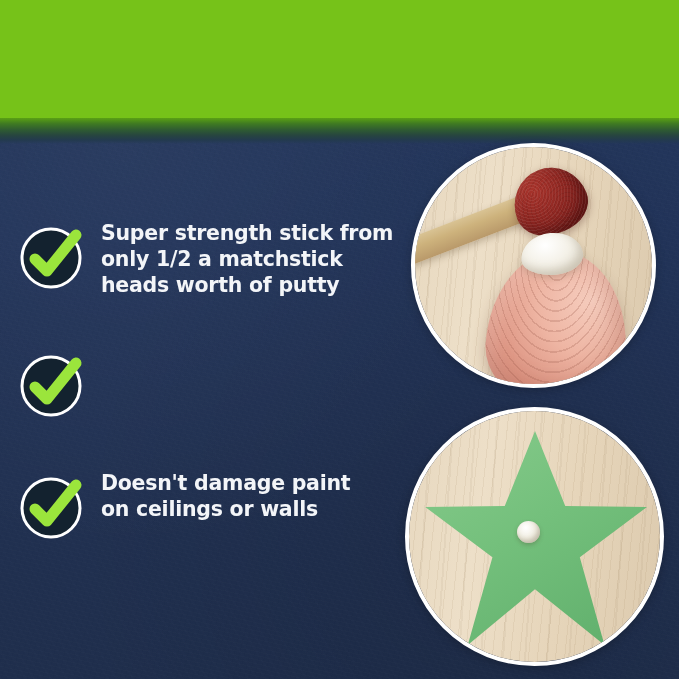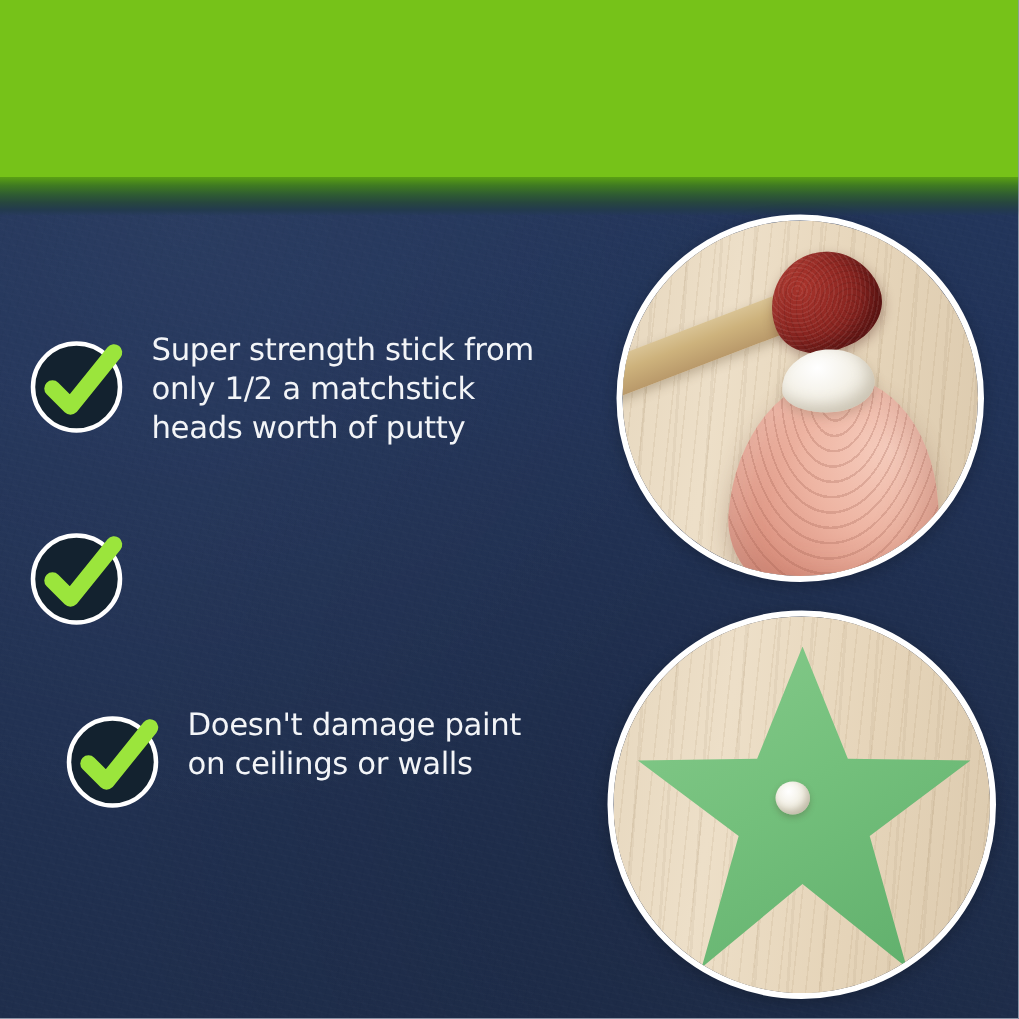--- a/index.html
+++ b/index.html
@@ -90,41 +90,41 @@
     width: 400px;
     z-index: 4;
   }
   .benefit-row {
     position: relative;
     display: flex;
     align-items: flex-start;
     margin-bottom: 40px;
     min-height: 70px;
   }
-  .benefit-row:last-child { margin-bottom: 0; margin-left: 24px; }
+  .benefit-row:last-child { margin-bottom: 0; }
 
   .check-badge {
     position: relative;
     flex: 0 0 auto;
     width: 70px;
     height: 70px;
     margin-left: 18px;
     margin-top: 12px;
   }
   .check-badge svg { display: block; width: 70px; height: 70px; overflow: visible; }
 
   .benefit-text {
     flex: 1 1 auto;
     margin-left: 13px;
     margin-top: 10px;
     color: #f3f5f8;
     font-size: 20.5px;
     line-height: 26px;
     letter-spacing: -0.25px;
-    font-weight: 400;
+    font-weight: 700;
     white-space: pre-line;
   }
 
   
   .photo {
     position: absolute;
     border-radius: 50%;
     border: 4px solid #ffffff;
     box-sizing: border-box;
     overflow: hidden;

